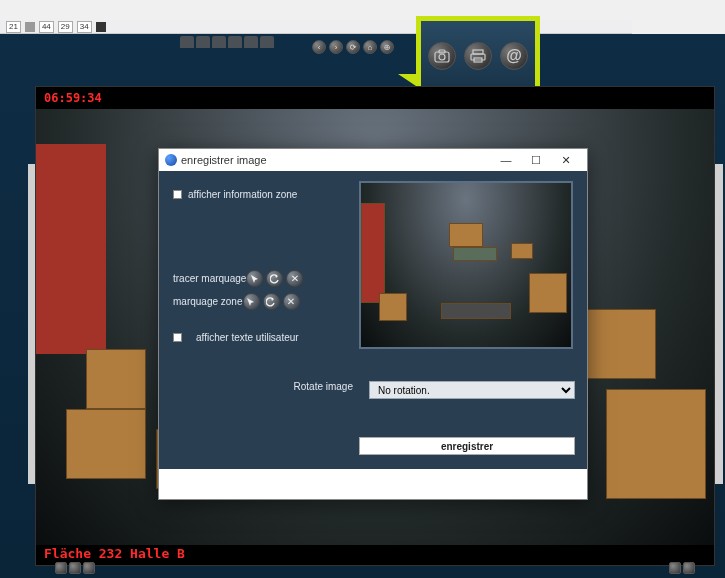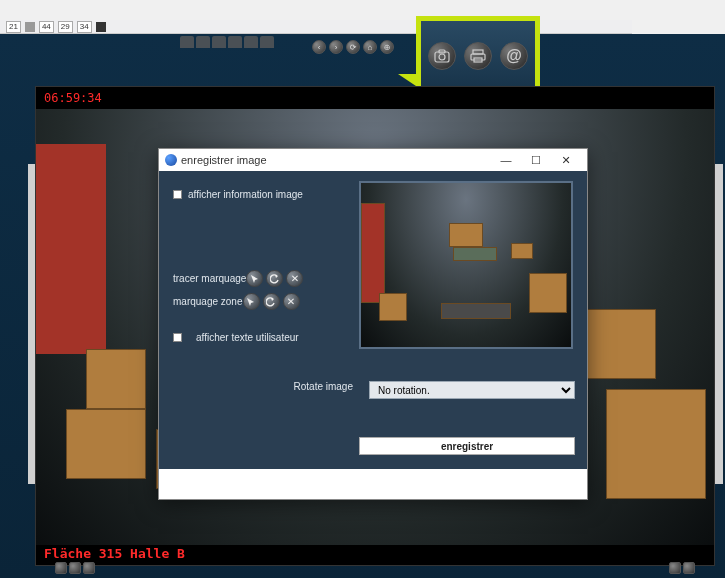--- a/index.html
+++ b/index.html
@@ -90,21 +90,21 @@
     position: absolute; left: 0; top: 22px; width: 100%; height: 436px;
     background:
       radial-gradient(ellipse at 50% 10%, #6a7480 0%, #232a2a 65%, #0a0d0e 100%);
     overflow: hidden;
   }
   
   .box { position: absolute; background: #b07d3e; border: 1px solid #6b4a22; }
   .shelf { position: absolute; background: #a33328; }
   .timestamp {
     position: absolute; left: 8px; top: 4px;
-    color: #ff2a2a; font-family: monospace; font-size: 12px; font-weight: normal;
+    color: #ff2a2a; font-family: monospace; font-size: 12px; font-weight: bold;
     z-index: 5;
   }
   .location-label {
     position: absolute; left: 8px; bottom: 4px;
     color: #ff2a2a; font-family: monospace; font-size: 13px; font-weight: bold;
     z-index: 5;
   }
 
   
   .side-frame-l, .side-frame-r {
@@ -280,21 +280,21 @@
       <div class="box" style="left:50px;top:240px;width:60px;height:60px"></div>
       <div class="box" style="left:30px;top:300px;width:80px;height:70px"></div>
       <div class="box" style="left:280px;top:100px;width:90px;height:60px"></div>
       <div class="box" style="left:300px;top:160px;width:100px;height:30px;background:#5a6d5a"></div>
       <div class="box" style="left:470px;top:130px;width:60px;height:40px"></div>
       <div class="box" style="left:530px;top:200px;width:90px;height:70px"></div>
       <div class="box" style="left:570px;top:280px;width:100px;height:110px"></div>
       <div class="box" style="left:120px;top:320px;width:60px;height:60px"></div>
       <div class="box" style="left:260px;top:300px;width:200px;height:40px;background:#4a4a4a"></div>
     </div>
-    <div class="location-label">Fläche 315 Halle B</div>
+    <div class="location-label">Fläche 232 Halle B</div>
   </div>
 
   <div class="panel-footer">
     <div class="grp">
       <div class="sq"></div>
       <div class="sq"></div>
       <div class="sq"></div>
     </div>
     <div class="grp">
       <div class="sq"></div>
@@ -312,21 +312,21 @@
         <div class="winbtn">—</div>
         <div class="winbtn">☐</div>
         <div class="winbtn">✕</div>
       </div>
     </div>
     <div class="dlg-body">
 
       <div class="dlg-left">
         <div class="checkline">
           <div class="chk"></div>
-          <span>afficher information image</span>
+          <span>afficher information zone</span>
         </div>
 
         <div class="tool-row">
           <span>tracer marquage</span>
           <div class="icons">
             <div class="ib">
               <svg width="10" height="10" viewBox="0 0 10 10">
                   <path d="M1 1 L8 5 L5 6 L4 9 Z" fill="#eee"></path>
                 </svg>
             </div>

